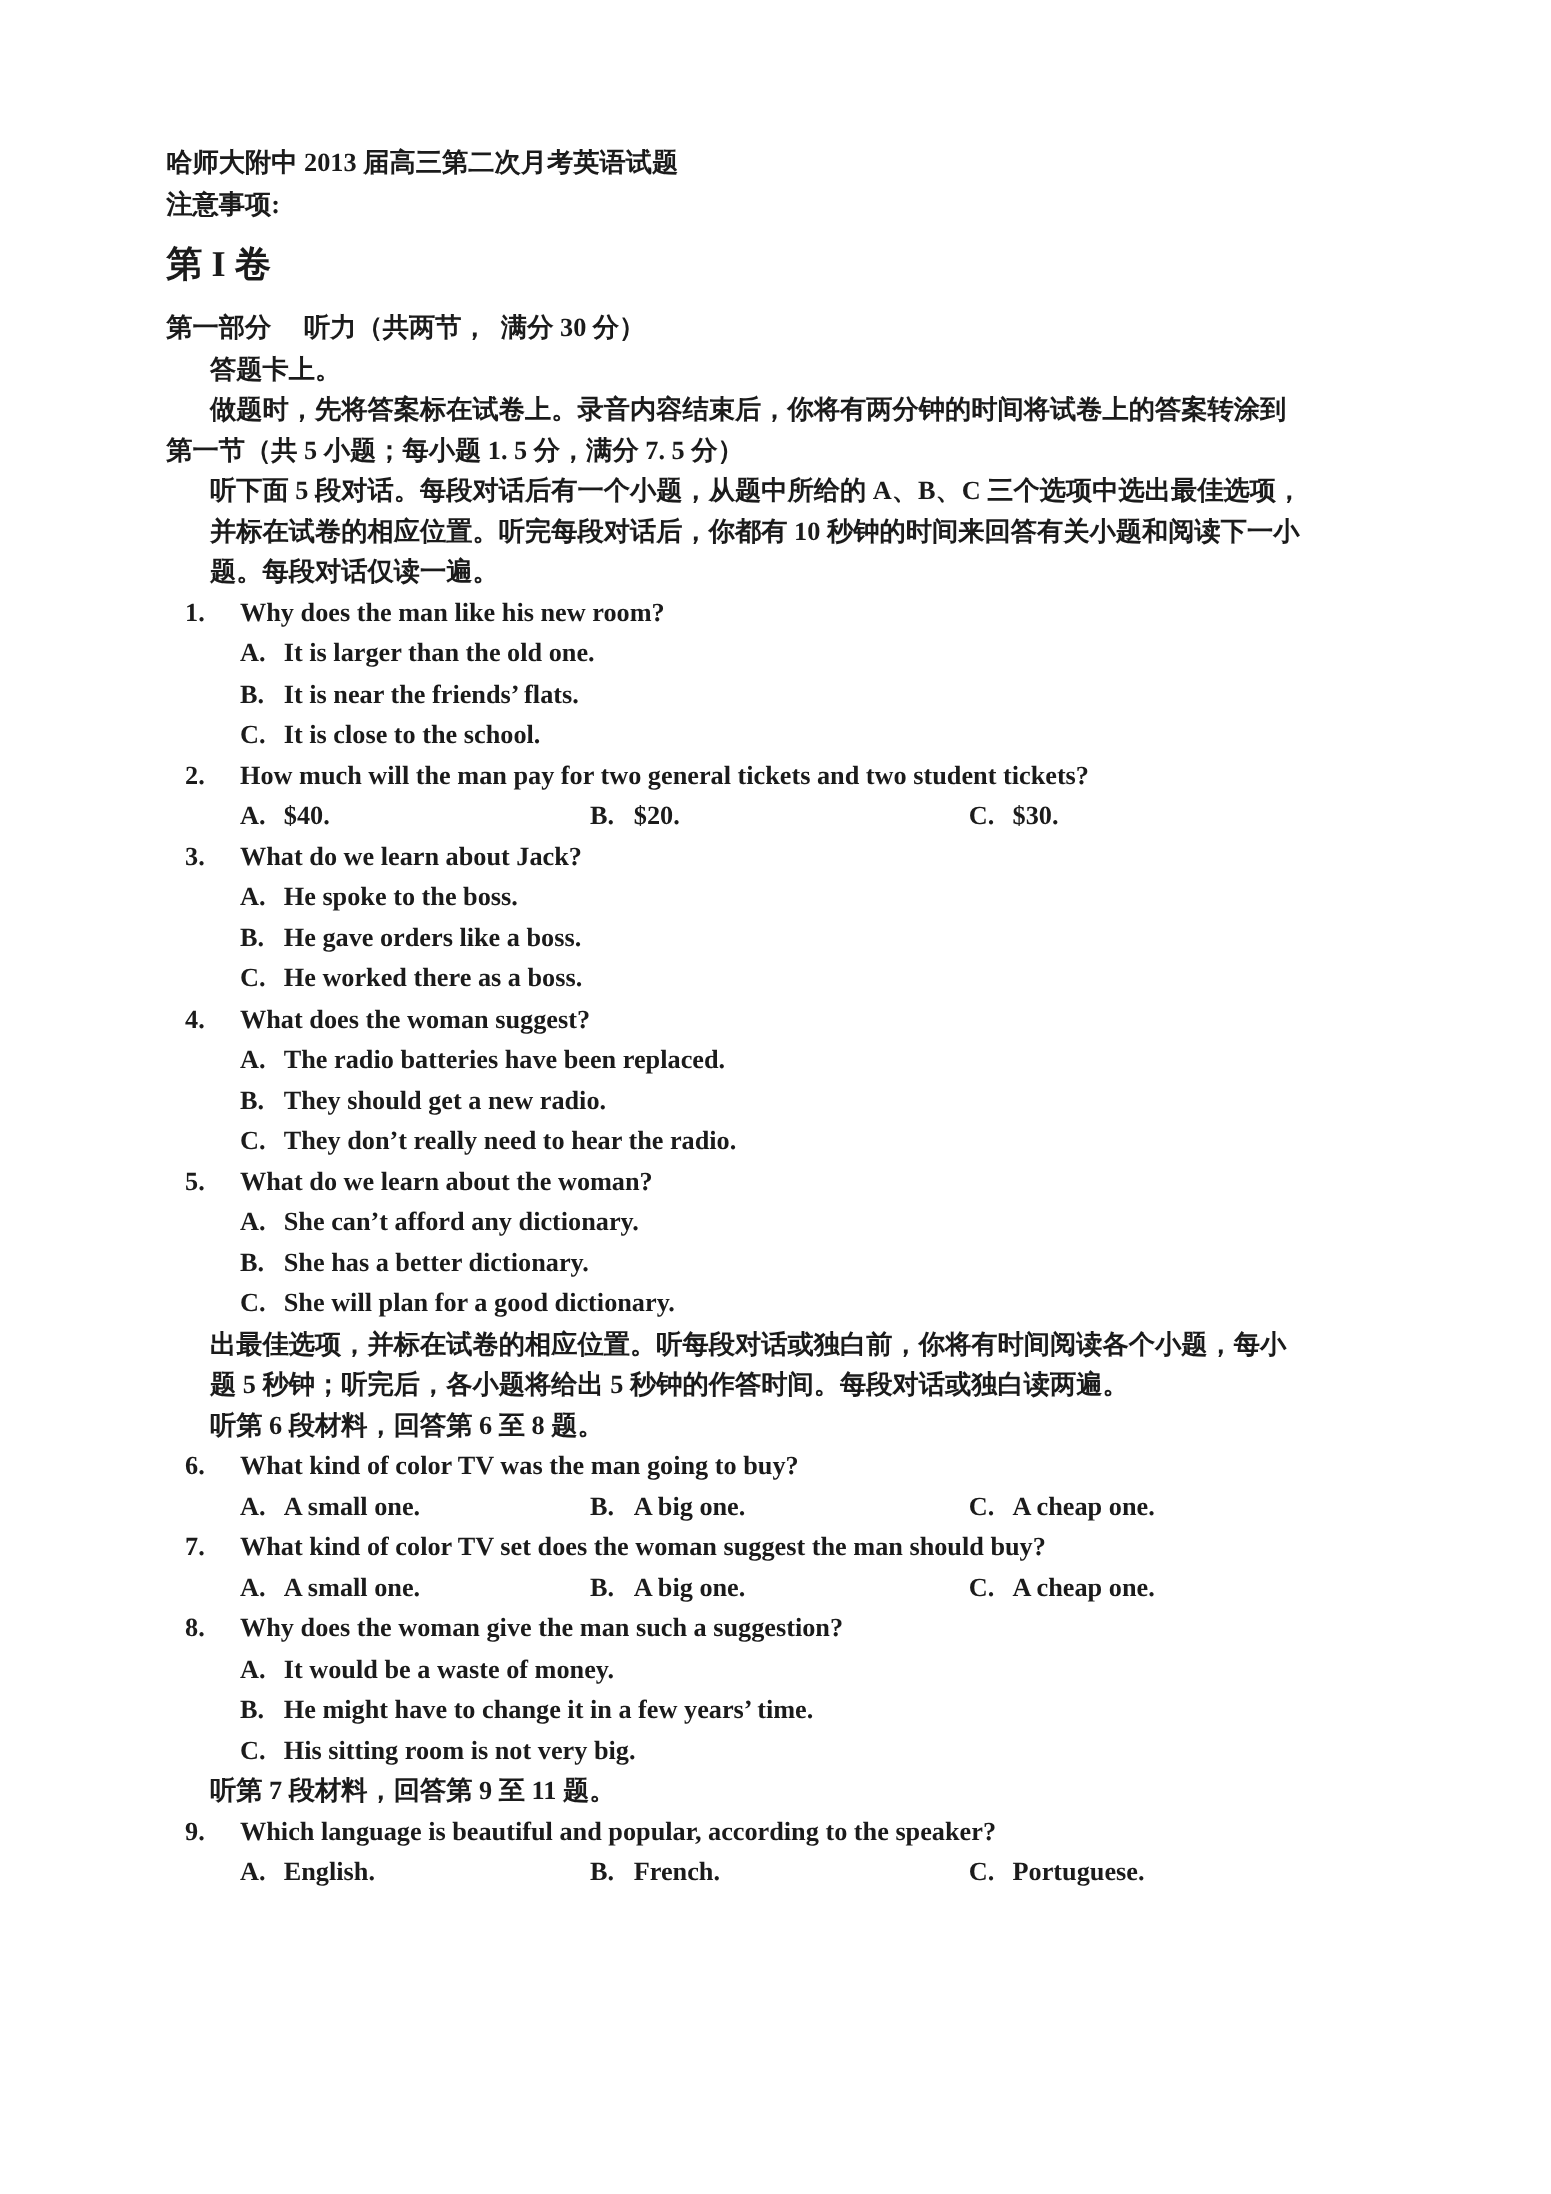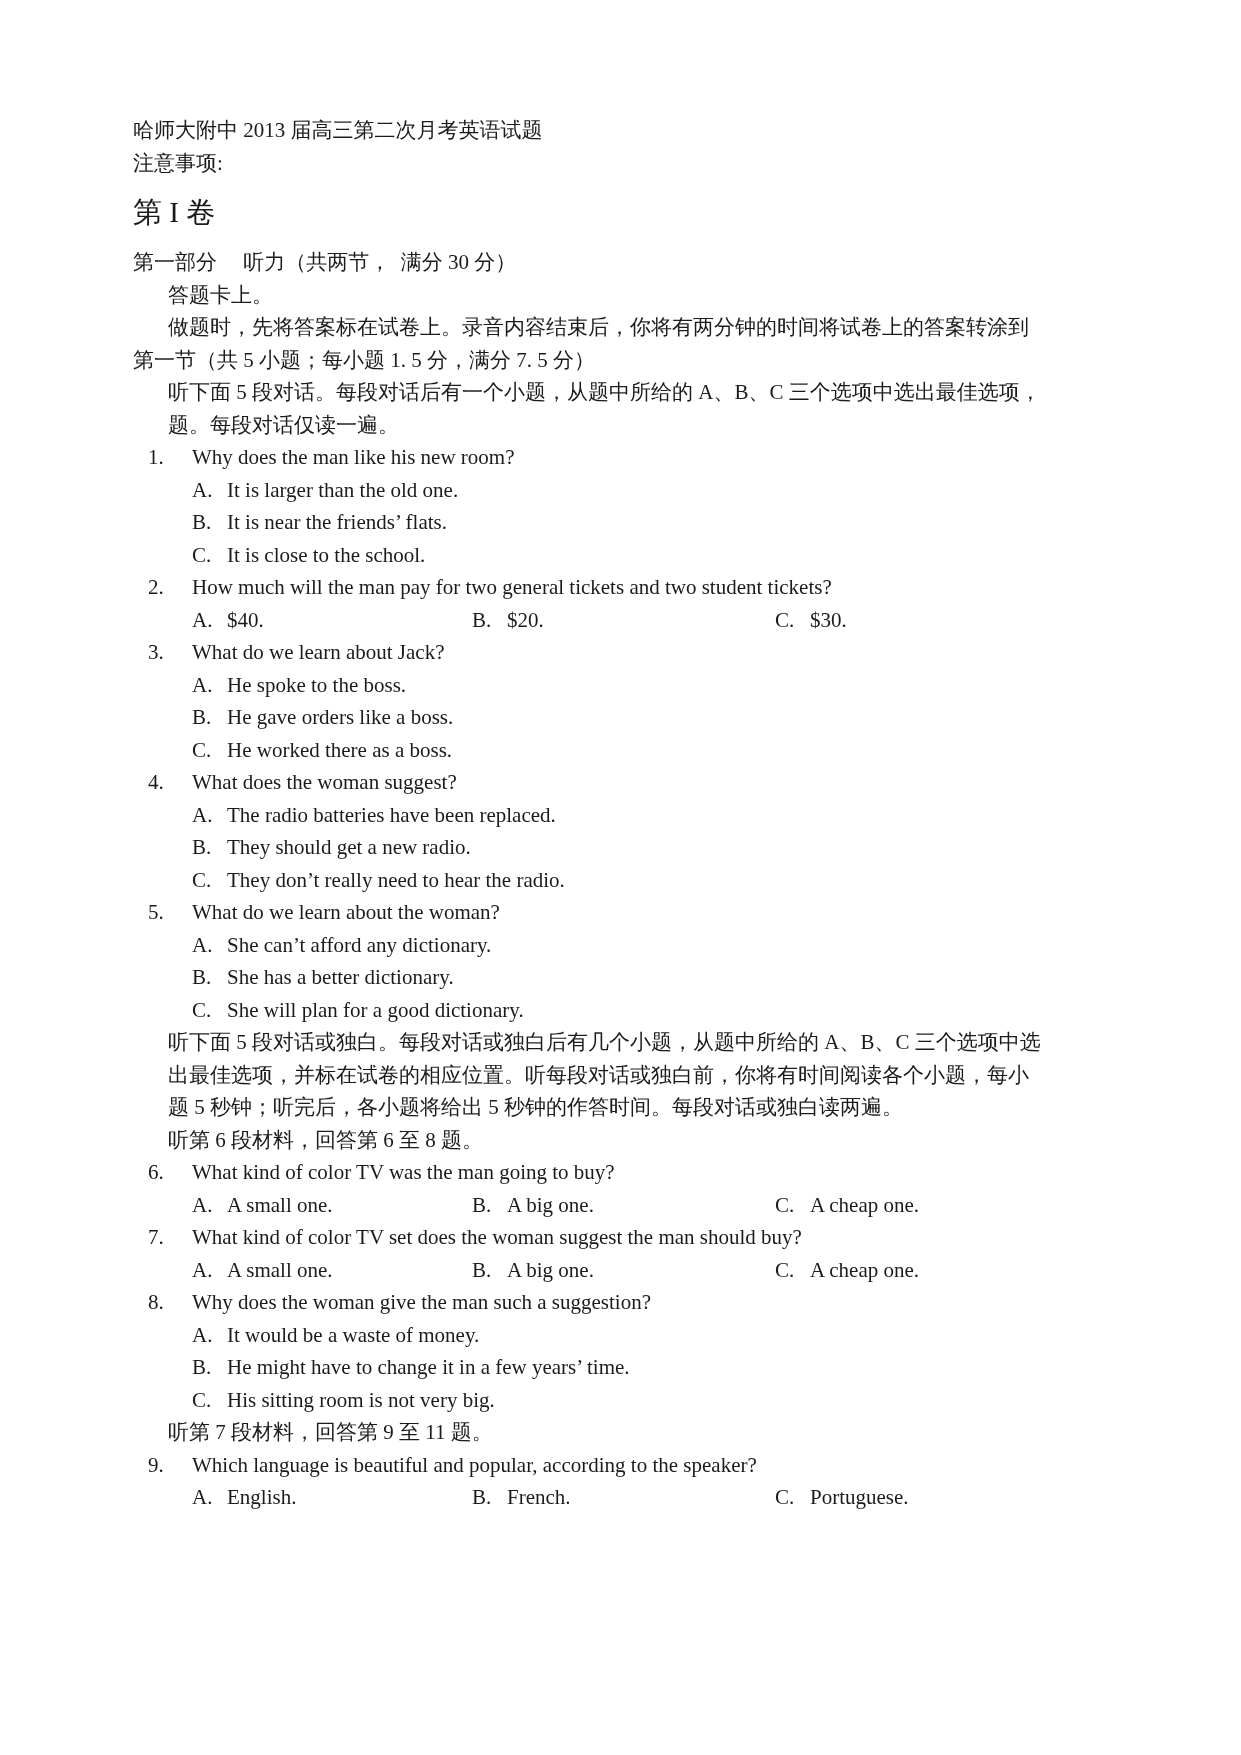--- a/index.html
+++ b/index.html
@@ -12,20 +12,21 @@
   .page {
     position:relative;
     width:1241px; height:1755px;
     background:#ffffff;
     overflow:hidden;
   }
   .content {
     position:absolute;
     left:133px; top:114px;
     width:985px;
+    font-weight:bold;
   }
   .line {
     height:32.5px;
     line-height:32.5px;
     font-size:21px;
     white-space:pre;
   }
   .title, .flush { padding-left:0; }
   .indent { padding-left:35px; }
   .volume {
@@ -52,40 +53,40 @@
 <div class="page">
   <div class="content">
       <div class="line title">哈师大附中 2013 届高三第二次月考英语试题</div>
       <div class="line flush">注意事项:</div>
       <div class="line volume">第 I 卷</div>
       <div class="line flush">第一部分     听力（共两节，  满分 30 分）</div>
       <div class="line indent">答题卡上。</div>
       <div class="line indent">做题时，先将答案标在试卷上。录音内容结束后，你将有两分钟的时间将试卷上的答案转涂到</div>
       <div class="line flush">第一节（共 5 小题；每小题 1. 5 分，满分 7. 5 分）</div>
       <div class="line indent">听下面 5 段对话。每段对话后有一个小题，从题中所给的 A、B、C 三个选项中选出最佳选项，</div>
+      <div class="line indent">并标在试卷的相应位置。听完每段对话后，你都有 10 秒钟的时间来回答有关小题和阅读下一小</div>
       <div class="line indent">题。每段对话仅读一遍。</div>
       <div class="line q"><span class="num">1.</span><span class="qtext">Why does the man like his new room?</span></div>
       <div class="line opt"><span class="letter">A.</span><span class="otext">It is larger than the old one.</span></div>
       <div class="line opt"><span class="letter">B.</span><span class="otext">It is near the friends’ flats.</span></div>
       <div class="line opt"><span class="letter">C.</span><span class="otext">It is close to the school.</span></div>
       <div class="line q"><span class="num">2.</span><span class="qtext">How much will the man pay for two general tickets and two student tickets?</span></div>
       <div class="line opt3"><span class="cell c0"><span class="letter">A.</span><span class="otext">$40.</span></span><span class="cell c1"><span class="letter">B.</span><span class="otext">$20.</span></span><span class="cell c2"><span class="letter">C.</span><span class="otext">$30.</span></span></div>
       <div class="line q"><span class="num">3.</span><span class="qtext">What do we learn about Jack?</span></div>
       <div class="line opt"><span class="letter">A.</span><span class="otext">He spoke to the boss.</span></div>
       <div class="line opt"><span class="letter">B.</span><span class="otext">He gave orders like a boss.</span></div>
       <div class="line opt"><span class="letter">C.</span><span class="otext">He worked there as a boss.</span></div>
       <div class="line q"><span class="num">4.</span><span class="qtext">What does the woman suggest?</span></div>
       <div class="line opt"><span class="letter">A.</span><span class="otext">The radio batteries have been replaced.</span></div>
       <div class="line opt"><span class="letter">B.</span><span class="otext">They should get a new radio.</span></div>
       <div class="line opt"><span class="letter">C.</span><span class="otext">They don’t really need to hear the radio.</span></div>
       <div class="line q"><span class="num">5.</span><span class="qtext">What do we learn about the woman?</span></div>
       <div class="line opt"><span class="letter">A.</span><span class="otext">She can’t afford any dictionary.</span></div>
       <div class="line opt"><span class="letter">B.</span><span class="otext">She has a better dictionary.</span></div>
       <div class="line opt"><span class="letter">C.</span><span class="otext">She will plan for a good dictionary.</span></div>
-      <div class="line indent">听下面 5 段对话或独白。每段对话或独白后有几个小题，从题中所给的 A、B、C 三个选项中选</div>
       <div class="line indent">出最佳选项，并标在试卷的相应位置。听每段对话或独白前，你将有时间阅读各个小题，每小</div>
       <div class="line indent">题 5 秒钟；听完后，各小题将给出 5 秒钟的作答时间。每段对话或独白读两遍。</div>
       <div class="line indent">听第 6 段材料，回答第 6 至 8 题。</div>
       <div class="line q"><span class="num">6.</span><span class="qtext">What kind of color TV was the man going to buy?</span></div>
       <div class="line opt3"><span class="cell c0"><span class="letter">A.</span><span class="otext">A small one.</span></span><span class="cell c1"><span class="letter">B.</span><span class="otext">A big one.</span></span><span class="cell c2"><span class="letter">C.</span><span class="otext">A cheap one.</span></span></div>
       <div class="line q"><span class="num">7.</span><span class="qtext">What kind of color TV set does the woman suggest the man should buy?</span></div>
       <div class="line opt3"><span class="cell c0"><span class="letter">A.</span><span class="otext">A small one.</span></span><span class="cell c1"><span class="letter">B.</span><span class="otext">A big one.</span></span><span class="cell c2"><span class="letter">C.</span><span class="otext">A cheap one.</span></span></div>
       <div class="line q"><span class="num">8.</span><span class="qtext">Why does the woman give the man such a suggestion?</span></div>
       <div class="line opt"><span class="letter">A.</span><span class="otext">It would be a waste of money.</span></div>
       <div class="line opt"><span class="letter">B.</span><span class="otext">He might have to change it in a few years’ time.</span></div>

